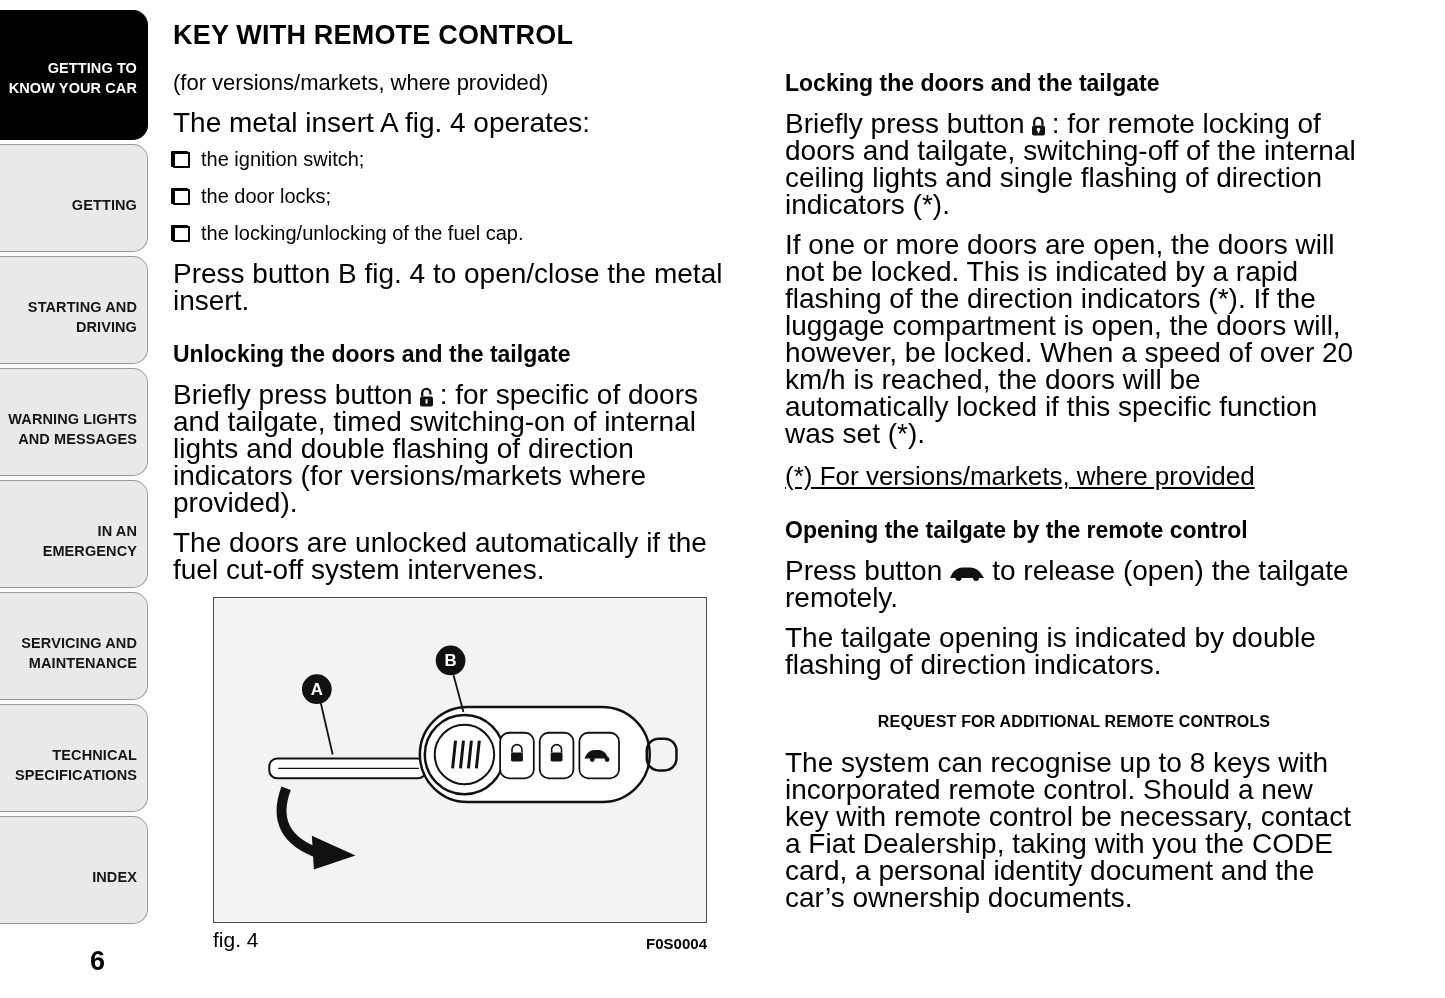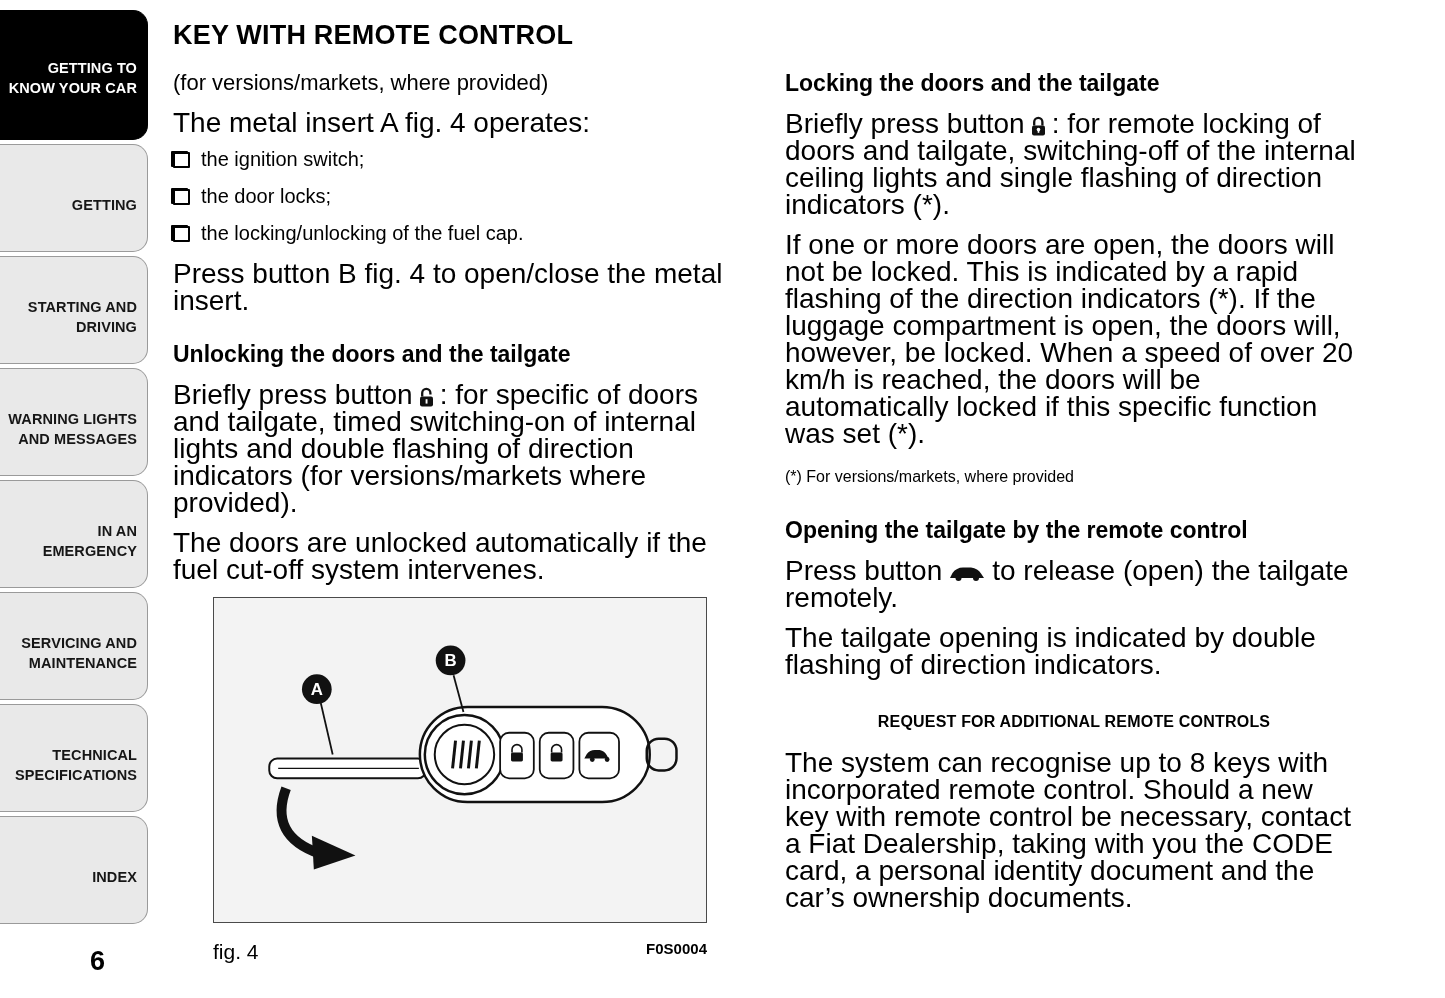--- a/index.html
+++ b/index.html
@@ -28,40 +28,40 @@
 
   
   .col-left  { position:absolute; left:173px; top:20px; width:562px; }
   .col-right { position:absolute; left:785px; top:28px; width:578px;margin-top:40px; }
 
   .main-heading { font-size:27px; font-weight:bold; margin:0; line-height:30px; letter-spacing:0.2px; }
   .subheading   { font-size:22px; margin:19px 0 0; line-height:27px; }
   .body-p       { font-size:28px; line-height:27px; margin:13px 0 0; }
   .section-heading { font-size:23px; font-weight:bold; margin:27px 0 0; line-height:27px; }
   .caps-heading    { font-size:16px; font-weight:bold; margin:30px 0 0; line-height:28px; letter-spacing:0.2px;text-align:center; }
-  .note { font-size:16px; line-height:27px; margin:16px 0 0; }
+  .note { font-size:26px; line-height:27px; margin:16px 0 0;text-decoration:underline; }
 
   .bullets { margin-top:6px; }
   .bullet-row { display:flex; align-items:flex-start; margin-top:10px; font-size:20px; line-height:27px; }
   .bullet-icon {
     width:13px; height:12px; border:2.5px solid #000; border-radius:1px;
     margin:6px 11px 0 0; flex:none; background:#fff;
     box-shadow:-2px -1px 0 #000;
   }
 
   .inline-icon { display:inline-block; vertical-align:-4px; margin:0 5px; }
   .inline-icon.car { vertical-align:-2px; margin:0 7px; }
 
   
   .figure { position:absolute; left:213px; top:597px; width:494px; }
   .figure-box {
     width:494px; height:326px; box-sizing:border-box;
     background:#f3f3f3; border:1.5px solid #4a4a4a;
   }
-  .figure-caption-row { display:flex; justify-content:space-between; margin-top:17px; }
+  .figure-caption-row { display:flex; justify-content:space-between; align-items:flex-end; margin-top:5px; }
   .fig-caption { font-size:21px; }
   .fig-code { font-size:15px; font-weight:bold; }
 </style>
 </head>
 <body>
 
 <div class="page">
 
   <nav class="sidebar">
     <div class="tab active">

